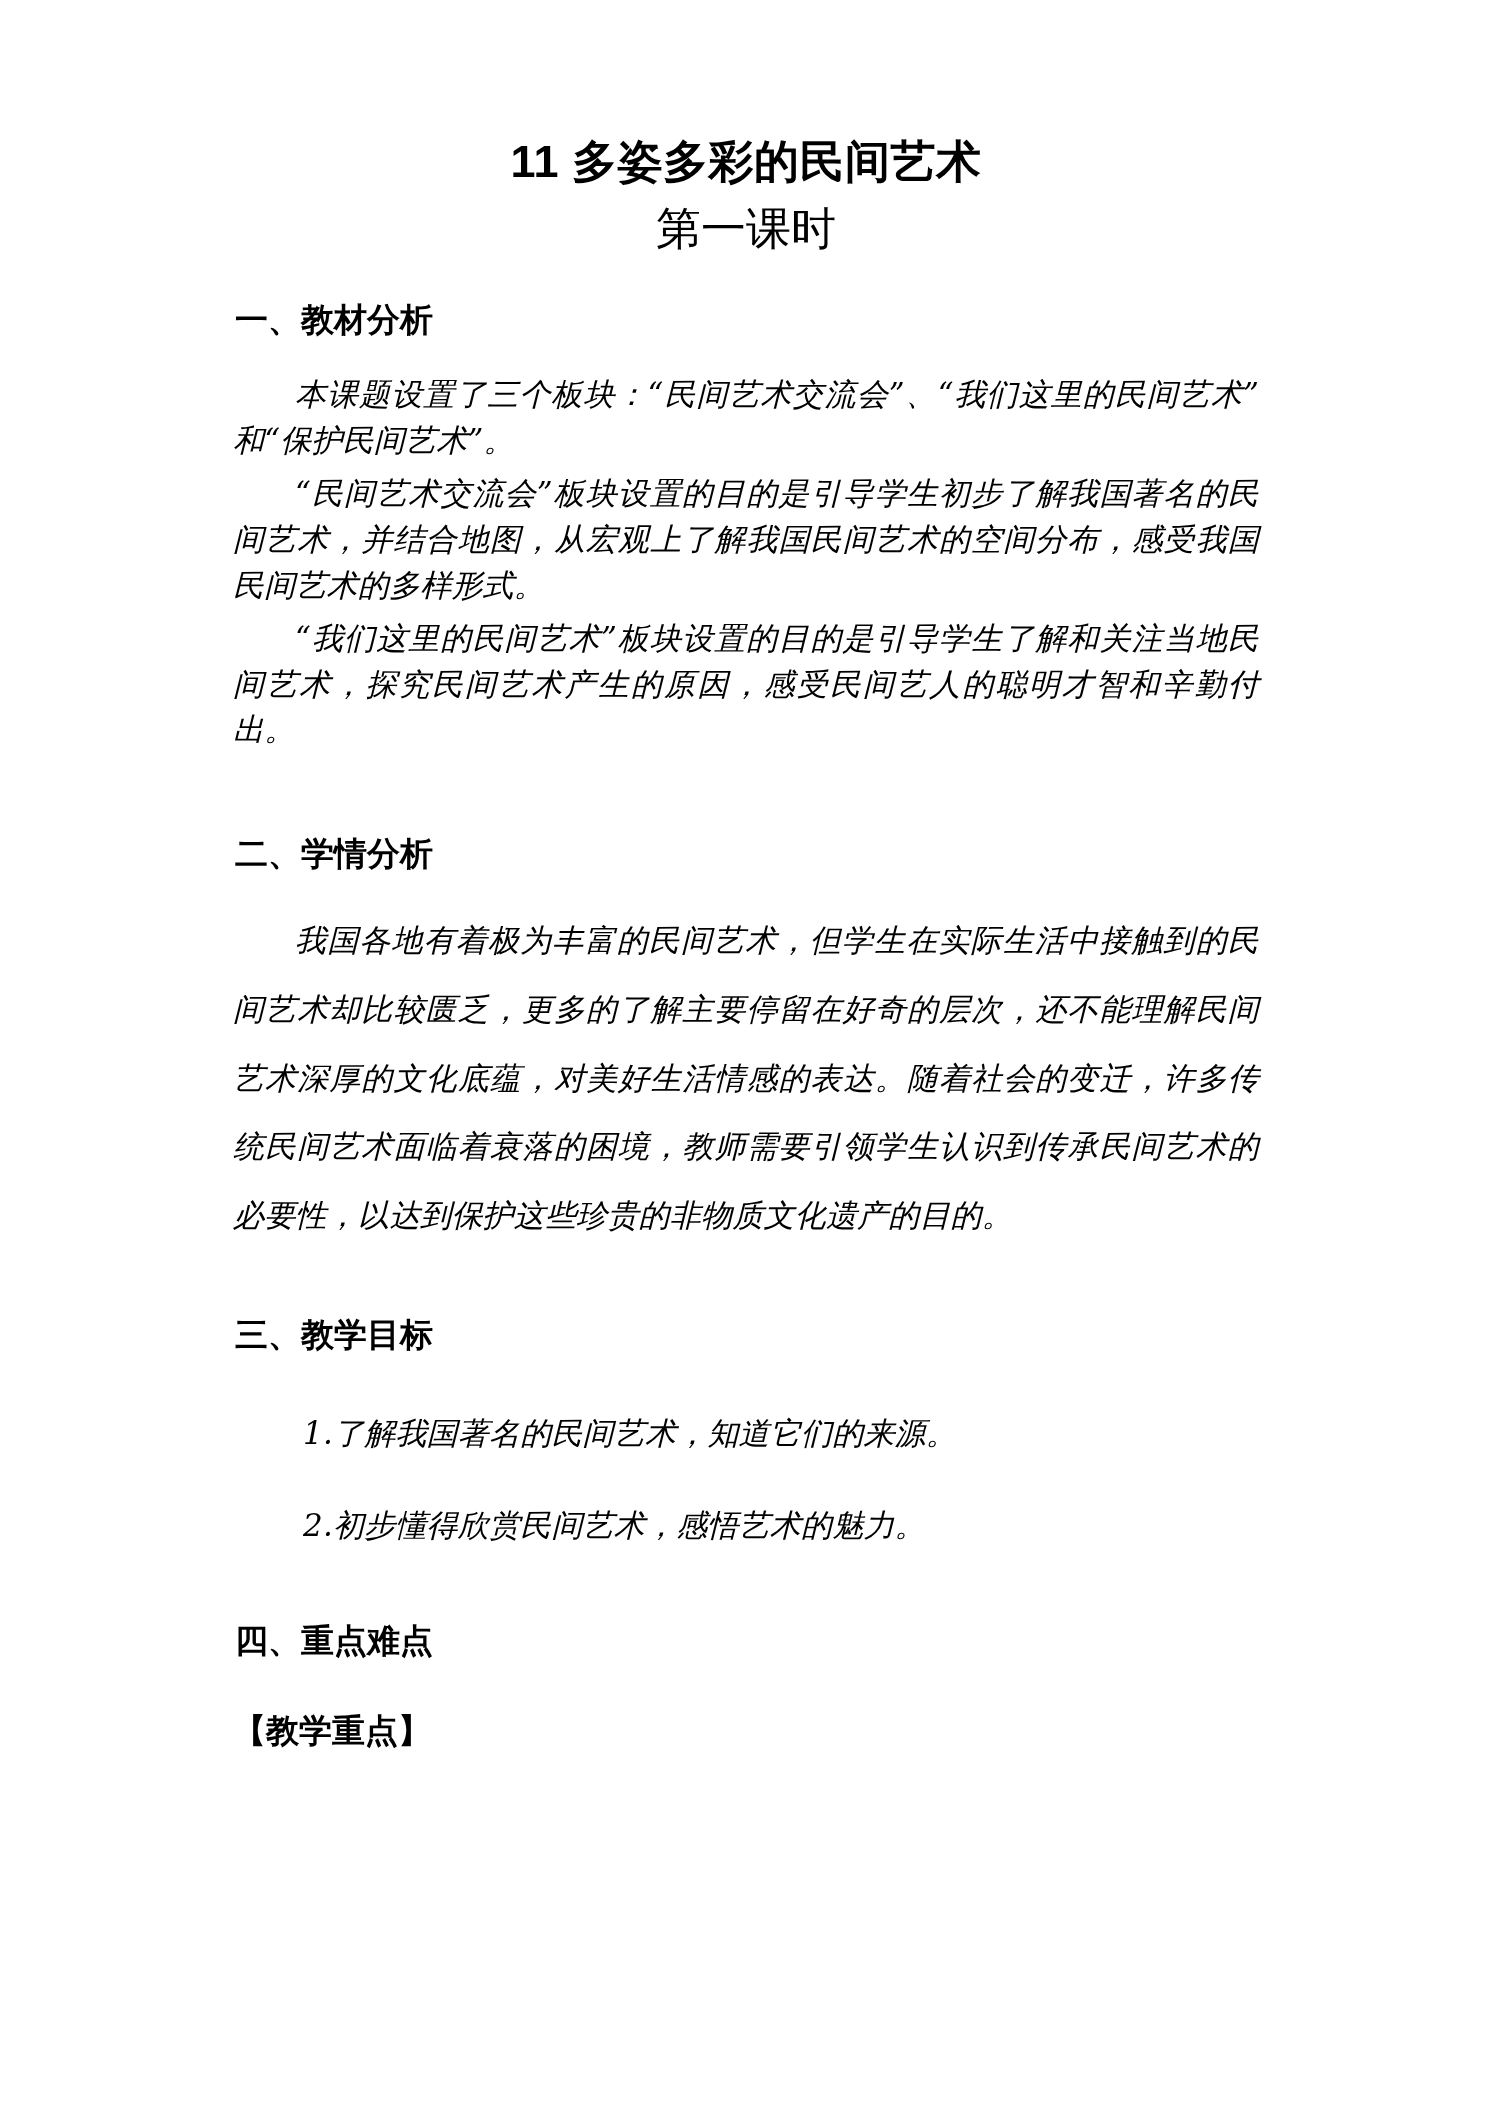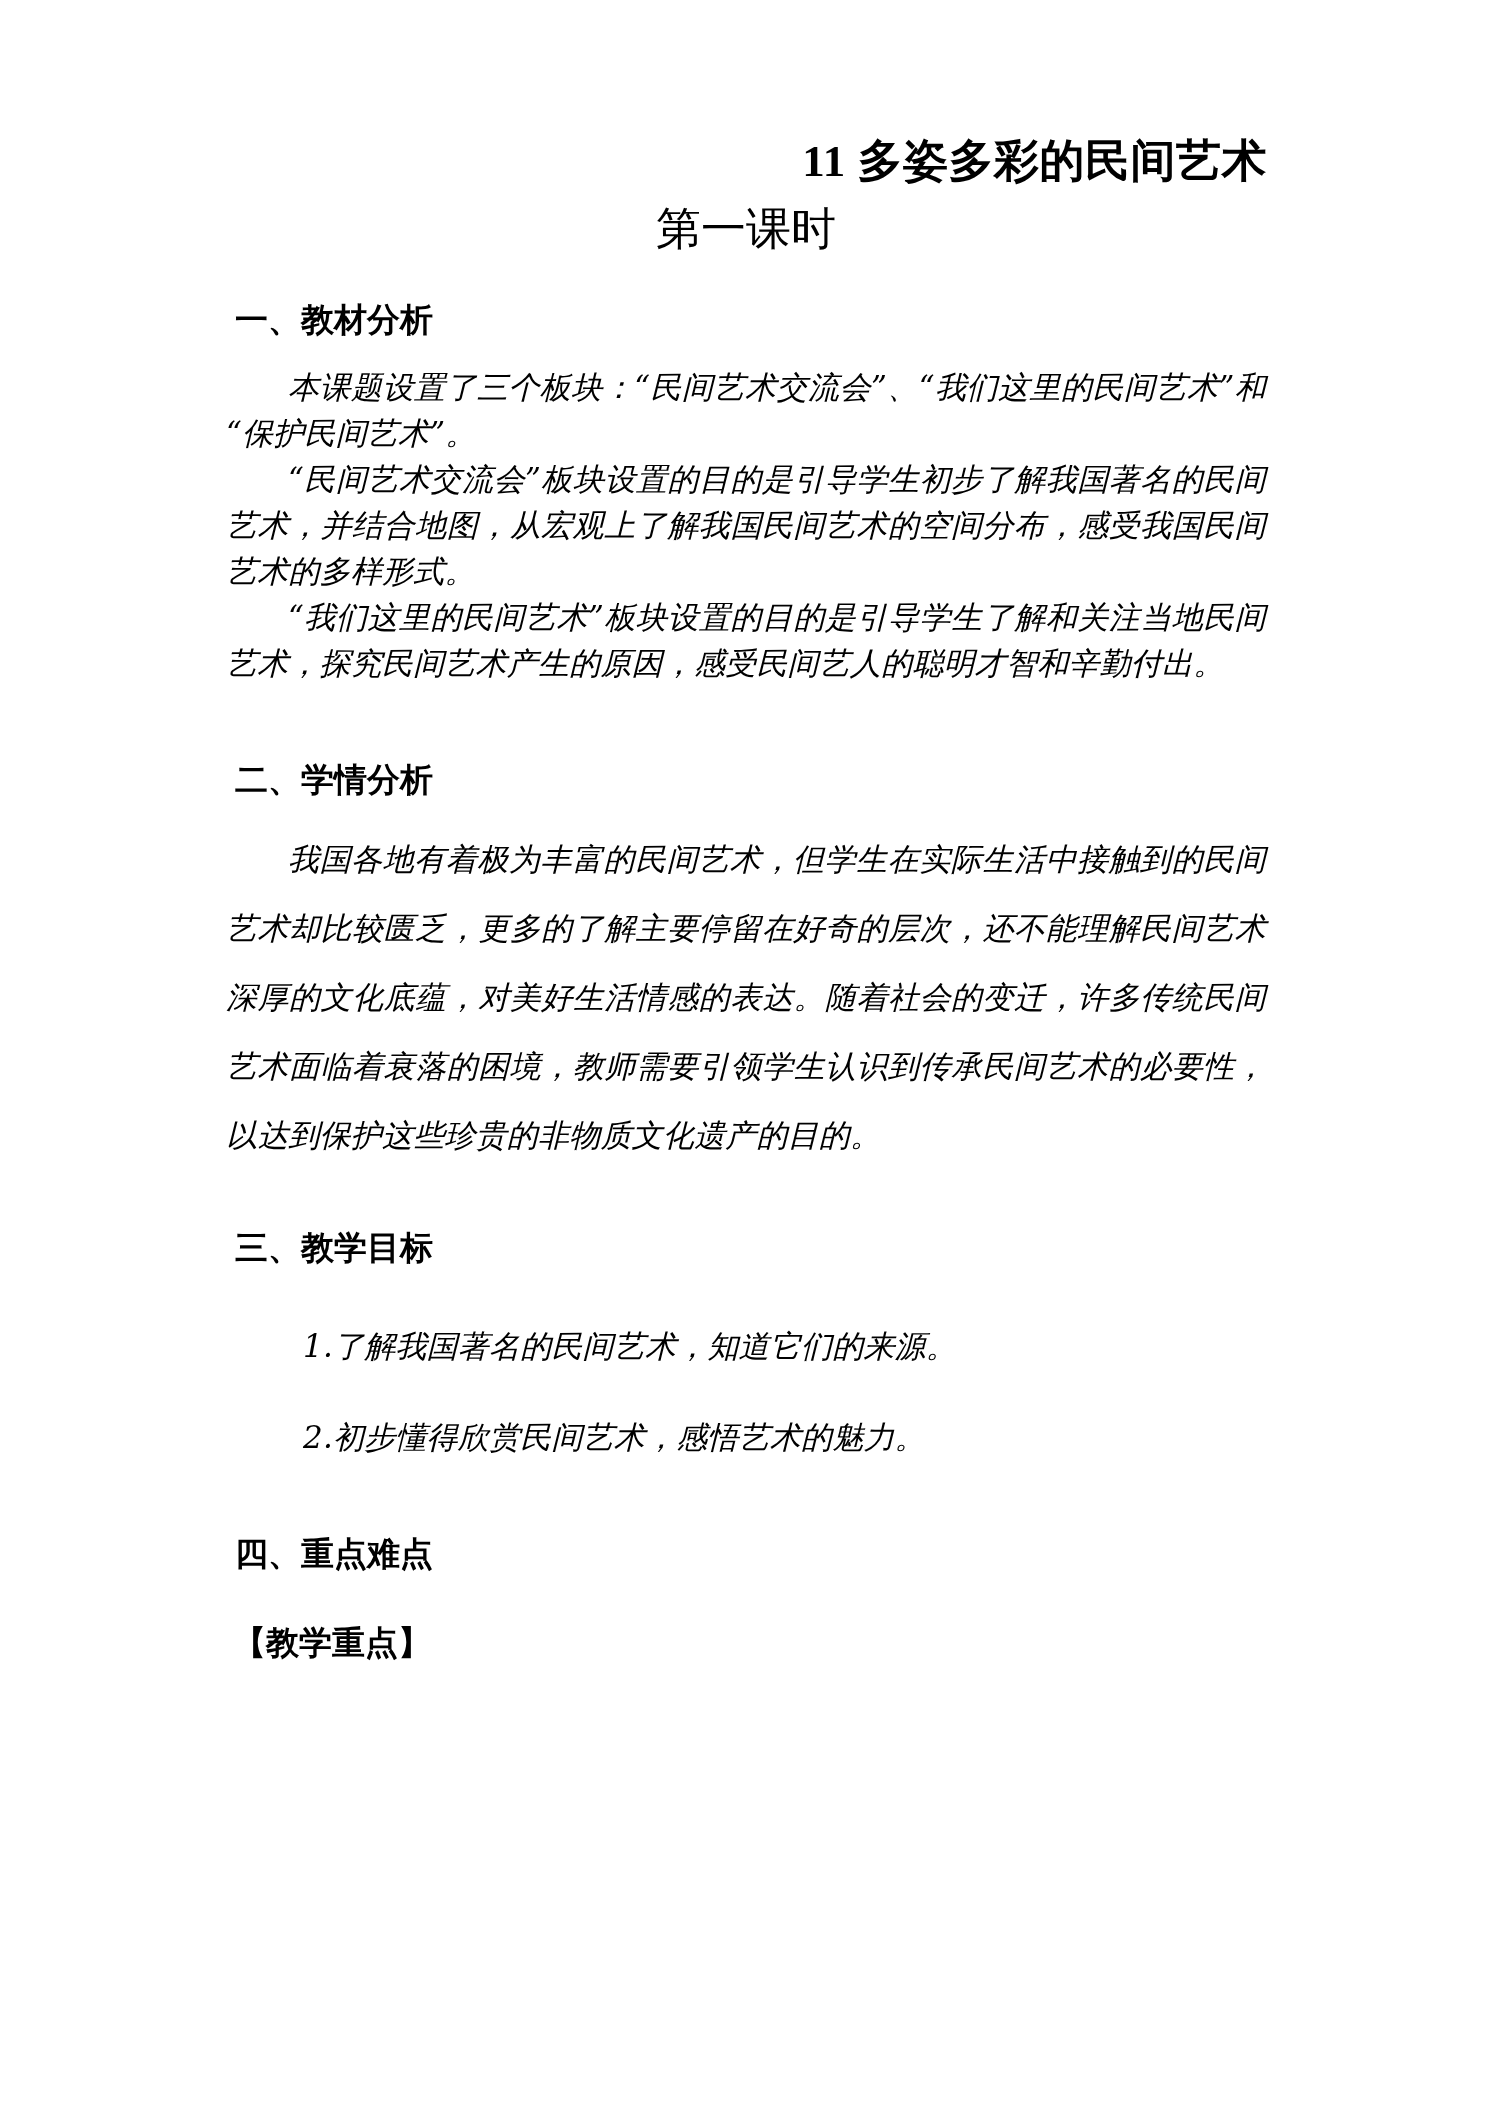--- a/index.html
+++ b/index.html
@@ -22,22 +22,22 @@
   }
   .content {
     position: absolute;
     left: 225px;
     top: 0;
     width: 1042px;
   }
 
   
   .doc-title {
-    text-align: right;
-    font-family: Liberation Serif, serif;
+    text-align: center;
+    font-family: Liberation Sans, sans-serif;
     font-weight: 700;
     font-size: 45px;
     line-height: 1.0;
     letter-spacing: 0.5px;
     margin: 0;
     padding-top: 139px;
     white-space: nowrap;
   }
   .doc-subtitle {
     text-align: center;
@@ -66,21 +66,21 @@
     margin: 8px;
     text-align: left;
   }
 
   
   .body-para {
     font-family: "DejaVu Serif", "Liberation Serif", serif;
     font-style: italic;
     font-size: 31px;
     line-height: 1.47;
-    margin: 1px;
+    margin: 8px;
     text-align: justify;
     text-justify: inter-character;
     text-indent: 62px;
     letter-spacing: 0.2px;
   }
   .body-para.loose {
     line-height: 2.22;
   }
   .list-item {
     font-family: "DejaVu Serif", "Liberation Serif", serif;

